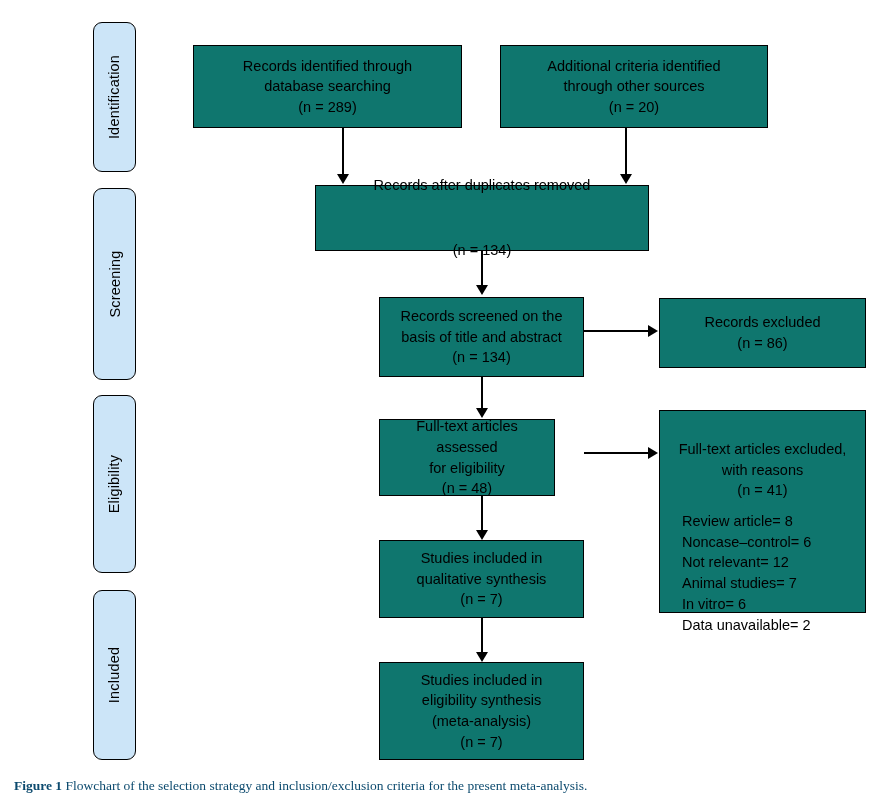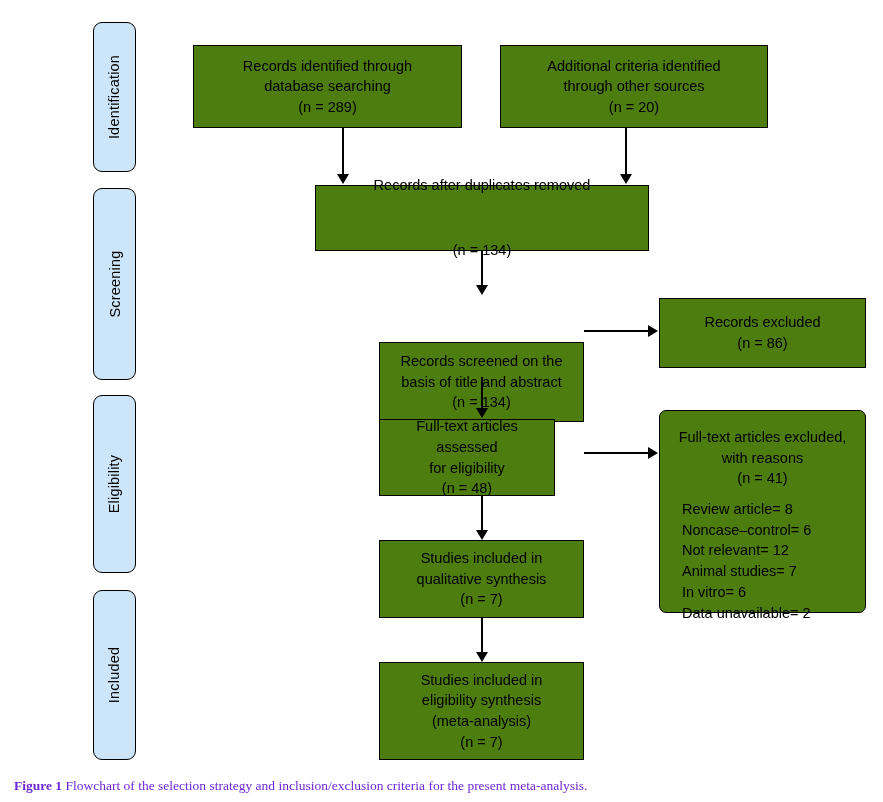--- a/index.html
+++ b/index.html
@@ -34,38 +34,37 @@
     transform: rotate(-90deg);
     white-space: nowrap;
     font-size: 14.5px;
     letter-spacing: 0.2px;
     color: #000000;
   }
 
   
   .node {
     position: absolute;
-    background: #4d7c0f;
+    background: #0f766e;
     border: 1.6px solid #000000;
     box-sizing: border-box;
     display: flex;
     flex-direction: column;
     align-items: center;
     justify-content: center;
     text-align: center;
     font-size: 14.5px;
     line-height: 1.42;
     padding: 4px 8px;
   }
   .node .line { display: block; }
 
   .node.reasons {
     justify-content: flex-start;
-    padding-top: 16px;
-    border-radius: 7px;
+    padding-top: 28px;
   }
   .reasons .head {
     text-align: center;
     width: 100%;
   }
   .reasons .reason-list {
     margin-top: 10px;
     width: 100%;
     padding-left: 14px;
     box-sizing: border-box;
@@ -108,21 +107,21 @@
   }
 
   
   #caption {
     position: absolute;
     left: 14px;
     top: 778px;
     width: 860px;
     font-family: "Liberation Serif", serif;
     font-size: 13.5px;
-    color: #6d28d9;
+    color: #0c4a6e;
     white-space: nowrap;
   }
   #caption .fig-label {
     font-weight: bold;
   }
 </style>
 </head>
 <body>
 
 <div id="page">
@@ -168,21 +167,21 @@
   <div class="node" style="left:315px; top:185px; width:334px; height:66px;gap:44px;">
     <span class="line">Records after duplicates removed</span>
     <span class="line">(n = 134)</span>
   </div>
 
   <div class="conn">
     <div class="vline" style="left:481px; top:251px; height:36px;"></div>
     <div class="arrow-down" style="left:476px; top:285px;"></div>
   </div>
 
-  <div class="node" style="left:379px; top:297px; width:205px; height:80px;margin-top:45px;">
+  <div class="node" style="left:379px; top:297px; width:205px; height:80px;">
     <span class="line">Records screened on the</span>
     <span class="line">basis of title and abstract</span>
     <span class="line">(n = 134)</span>
   </div>
 
   <div class="node" style="left:659px; top:298px; width:207px; height:70px;">
     <span class="line">Records excluded</span>
     <span class="line">(n = 86)</span>
   </div>
 

